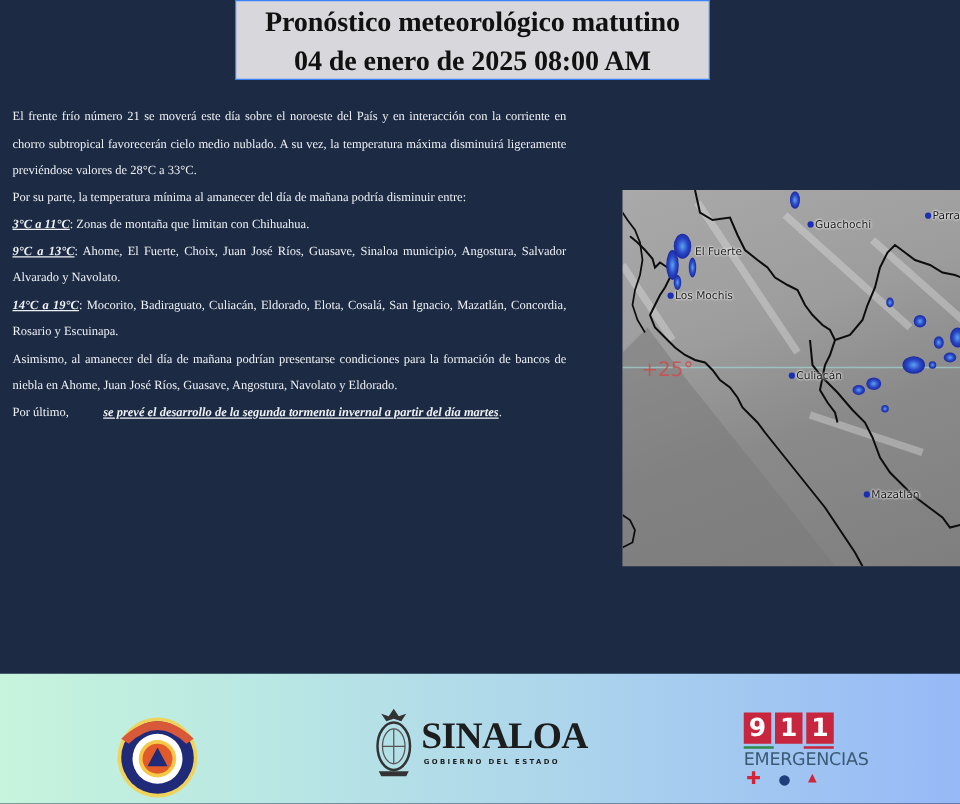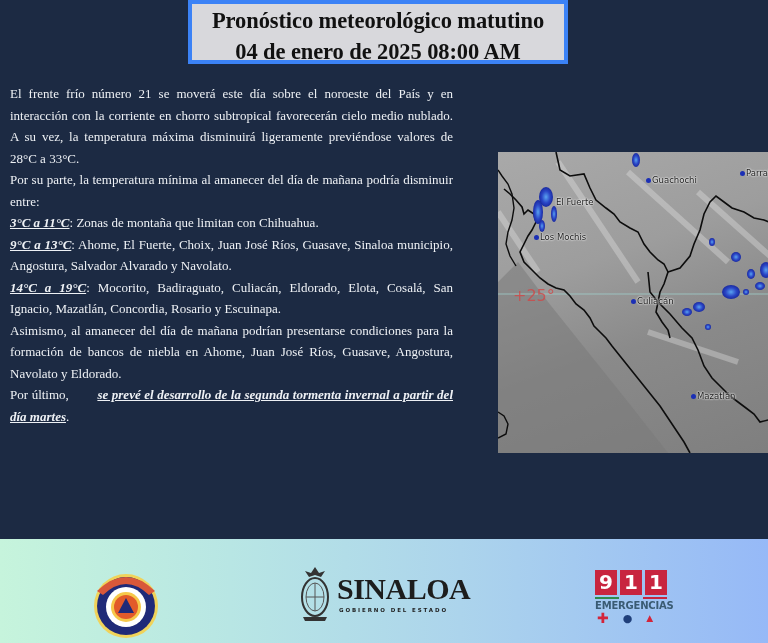--- a/index.html
+++ b/index.html
@@ -8,37 +8,37 @@
       background: #1c2a43;
       font-family: "Liberation Serif", "DejaVu Serif", serif;
       position: relative;
       color: #f2f4f7;
     }
     .title-box {
       position: absolute;
       left: 188px; top: 0;
       width: 380px; height: 64px;
       background: #d8d8dc;
-      border: 4px solid #3b82f6;
+      border: 1px solid #3b82f6;
       text-align: center;
       color: #111;
       font-weight: bold;
       padding-top: 1px;
     }
     .title-box .line {
       font-size: 22.5px;
       line-height: 31px;
       letter-spacing: -0.1px;
       white-space: nowrap;
     }
     .body-text {
       position: absolute;
       left: 10px; top: 83px;
       width: 443px;
-      font-size: 13px;
+      font-size: 10px;
       line-height: 21.5px;
       color: #eef1f5;
     }
     .body-text p {
       text-align: justify;
       text-align-last: left;
     }
     .range {
       font-style: italic;
       font-weight: bold;
@@ -131,25 +131,26 @@
       font-family: "DejaVu Sans", sans-serif;
       font-weight: bold;
       font-size: 20px;
       line-height: 25px;
       text-align: center;
     }
     .flagbar { display: flex; margin-top: 2px; height: 2px; width: 72px; }
     .flagbar span { flex: 1; }
     .emerg {
       font-family: "DejaVu Sans", sans-serif;
-      font-weight: bold;
-      font-size: 10px;
+      font-weight: normal;
+      font-size: 14px;
       color: #3a5b73;
       letter-spacing: -0.2px;
       margin-top: 1px;
+      text-align: right;
     }
     .svc-icons { display: flex; gap: 14px; margin-top: 2px; padding-left: 2px; align-items: center; }
     .svc-icons span { font-size: 11px; line-height: 11px; font-family: "DejaVu Sans", sans-serif; }
   </style>
 </head>
 <body>
 
 <div class="title-box">
   <div class="line">Pronóstico meteorológico matutino</div>
   <div class="line">04 de enero de 2025  08:00 AM</div>

